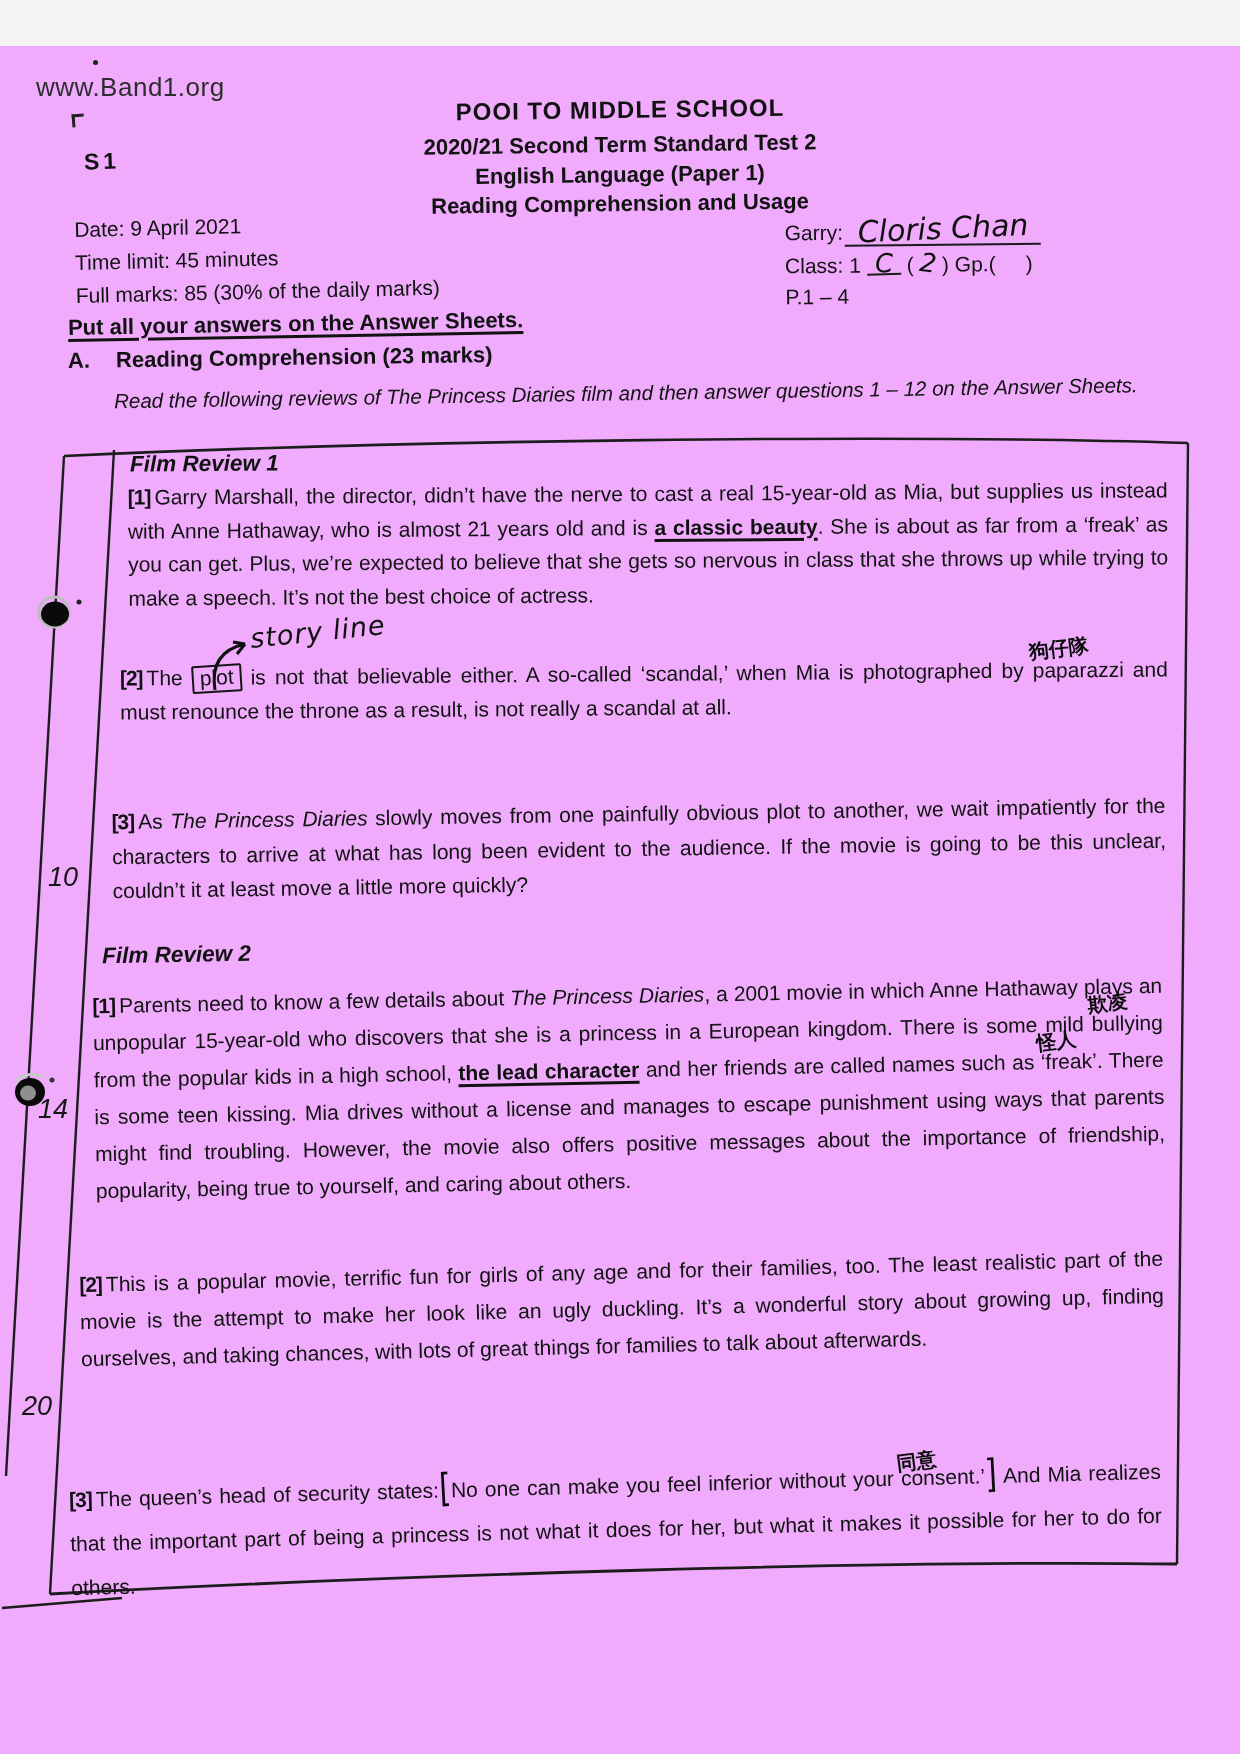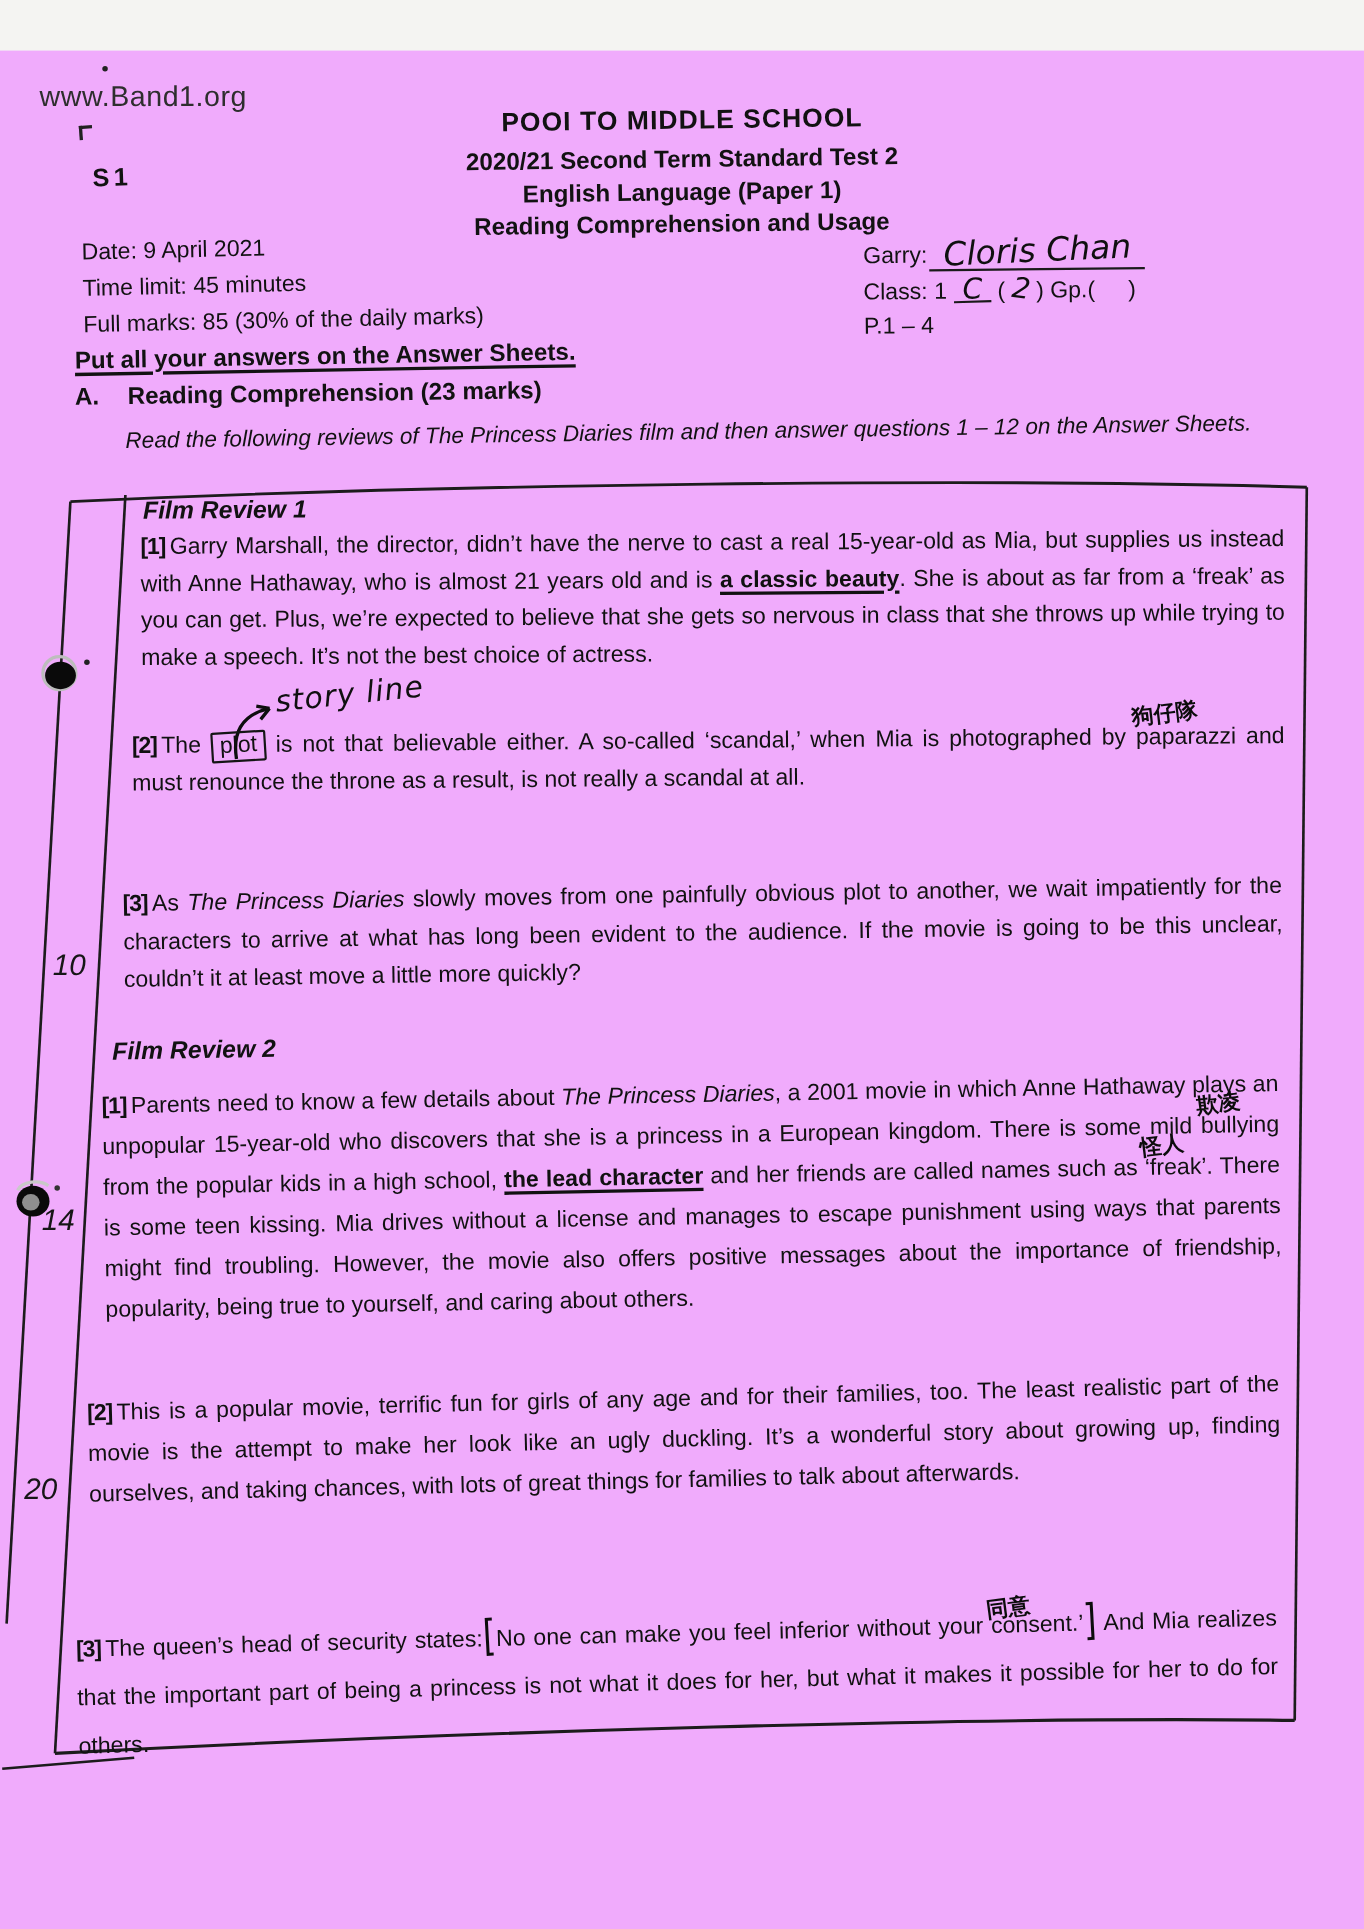--- a/index.html
+++ b/index.html
@@ -62,21 +62,21 @@
   .cn-note { position:absolute; left:-4px; top:-27px; font-size:20px; white-space:nowrap; color:#0c0c0c; transform:rotate(-6deg); font-weight:700; font-family:"DejaVu Sans", sans-serif; }
 
   
   .story-label { left:250px; top:570px; font-size:27px; transform:rotate(-6deg); letter-spacing:1px; }
   .story-arrow { left:207px; top:586px; }
 
   
   .mnum { position:absolute; font-style:italic; font-size:27px; color:#161616; }
   #mn10 { left:48px; top:816px; }
   #mn15 { left:38px; top:1048px; }
-  #mn20 { left:22px; top:1293px; }
+  #mn20 { left:22px; top:1345px; }
 
   
   .scan-svg { left:0; top:0; }
 
   .footer-cam { left:528px; top:1672px; font-size:44px; color:#2d2d2d; letter-spacing:0px; }
 </style>
 </head>
 <body>
 
 <div class="page">

